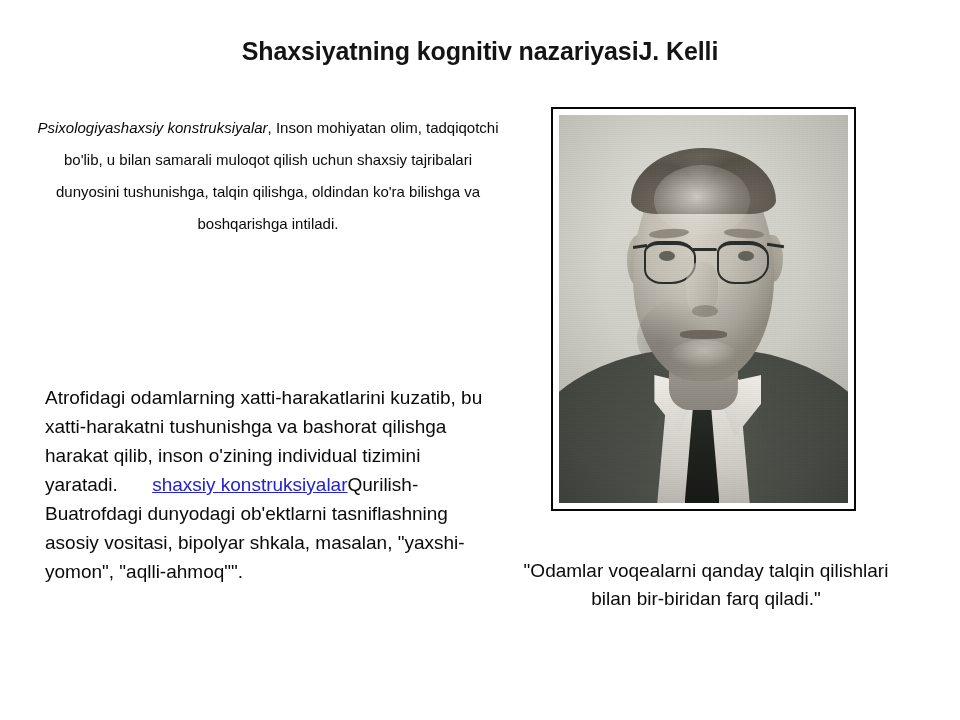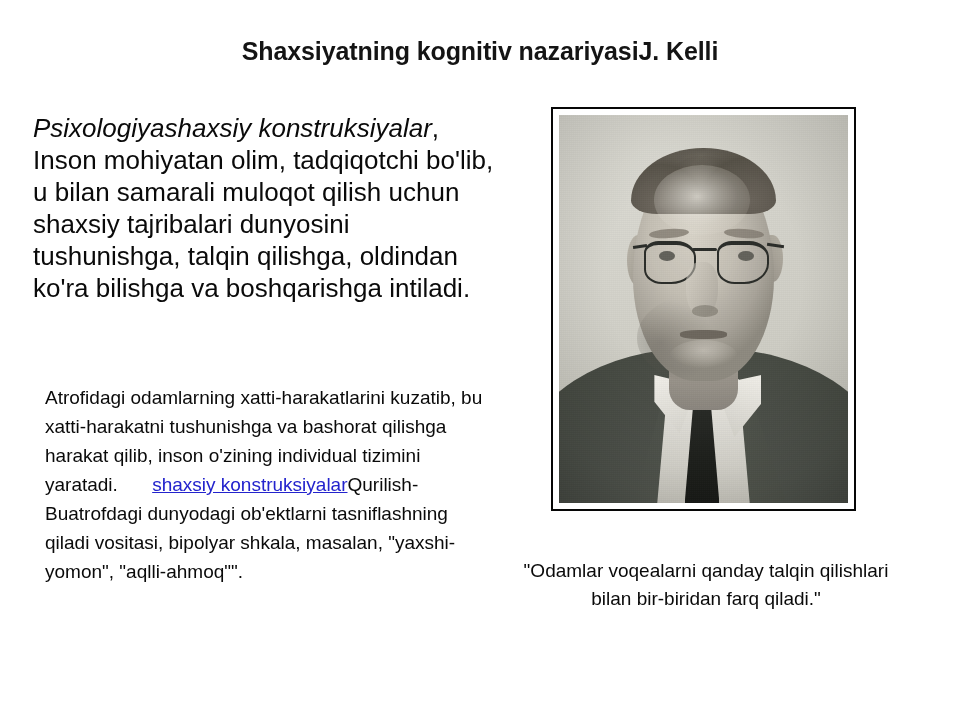--- a/index.html
+++ b/index.html
@@ -35,23 +35,24 @@
     letter-spacing: -0.1px;
     line-height: 30px;
   }
 
   
   .intro-block {
     position: absolute;
     left: 33px;
     top: 112px;
     width: 470px;
-    font-size: 26px;
+    font-size: 15px;
     line-height: 32px;
     color: #0a0a0a;
+    text-align: center;
   }
   .intro-block .em {
     font-style: italic;
   }
 
   
   .body-block {
     position: absolute;
     left: 45px;
     top: 383px;
@@ -379,21 +380,21 @@
 <div class="slide">
 
   <div class="slide-title">Shaxsiyatning kognitiv nazariyasiJ. Kelli</div>
 
   <div class="intro-block">
     <span class="em">Psixologiyashaxsiy konstruksiyalar</span><span>, Inson mohiyatan olim, tadqiqotchi bo'lib, u bilan samarali muloqot qilish uchun shaxsiy tajribalari dunyosini tushunishga, talqin qilishga, oldindan ko'ra bilishga va boshqarishga intiladi.</span>
   </div>
 
   <div class="body-block">
     <span>Atrofidagi odamlarning xatti-harakatlarini kuzatib, bu xatti-harakatni tushunishga va bashorat qilishga harakat qilib, inson o'zining individual tizimini yaratadi.</span>
-    <a class="hyperlink" href="#">shaxsiy konstruksiyalar</a><span>Qurilish- Buatrofdagi dunyodagi ob'ektlarni tasniflashning qiladi vositasi, bipolyar shkala, masalan, "yaxshi-yomon", "aqlli-ahmoq"".</span>
+    <a class="hyperlink" href="#">shaxsiy konstruksiyalar</a><span>Qurilish- Buatrofdagi dunyodagi ob'ektlarni tasniflashning asosiy vositasi, bipolyar shkala, masalan, "yaxshi-yomon", "aqlli-ahmoq"".</span>
   </div>
 
   <div class="photo-frame">
     <div class="photo">
       <div class="ph-bg"></div>
       <div class="ph-shoulders"></div>
       <div class="ph-lapel-l"></div>
       <div class="ph-lapel-r"></div>
       <div class="ph-shirt"></div>
       <div class="ph-tie"></div>

